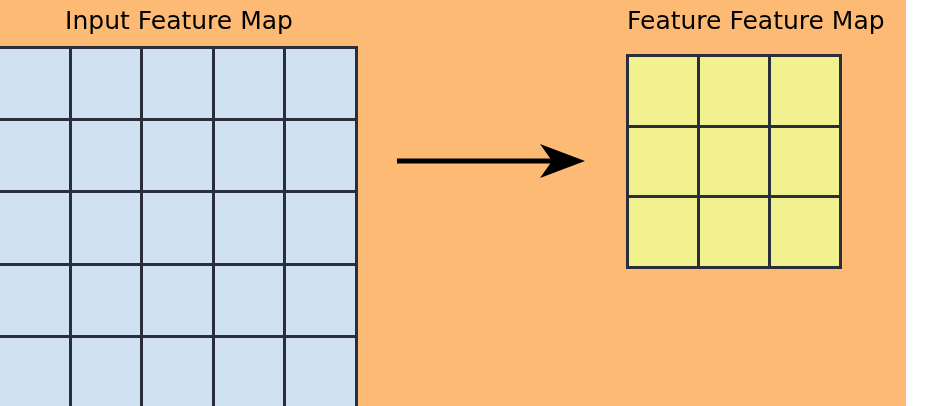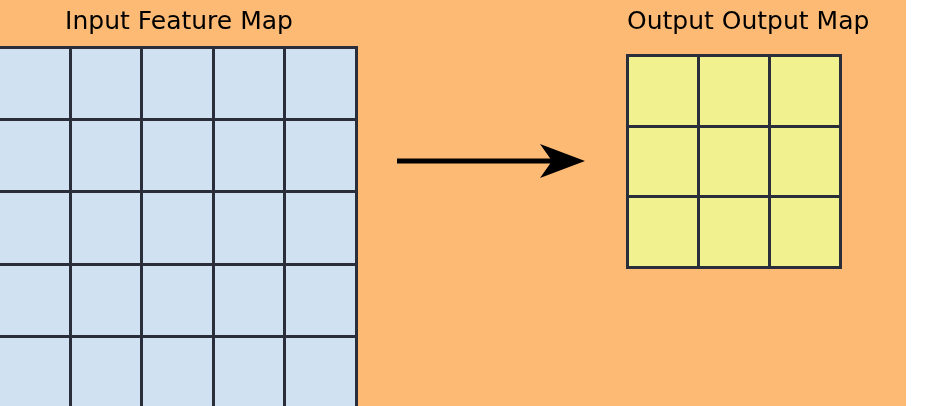--- a/index.html
+++ b/index.html
@@ -90,21 +90,21 @@
     height: 46px;
   }
 </style>
 </head>
 <body>
 
 <div id="canvas">
 
   <div class="title" id="input-title">Input Feature Map</div>
 
-  <div class="title" id="output-title">Output Output Map</div>
+  <div class="title" id="output-title">Feature Feature Map</div>
 
   <div class="grid" id="input-grid">
     <div class="cell"></div>
     <div class="cell"></div>
     <div class="cell"></div>
     <div class="cell"></div>
     <div class="cell"></div>
     <div class="cell"></div>
     <div class="cell"></div>
     <div class="cell"></div>

